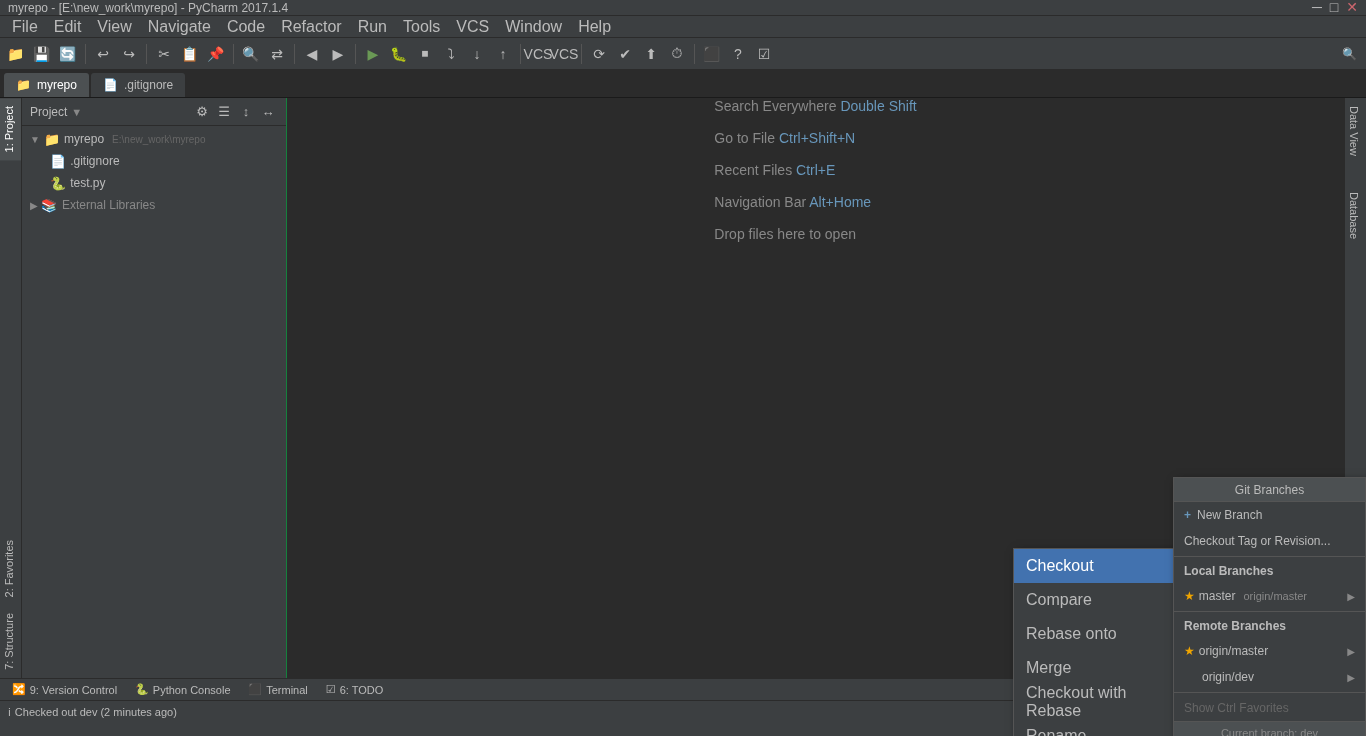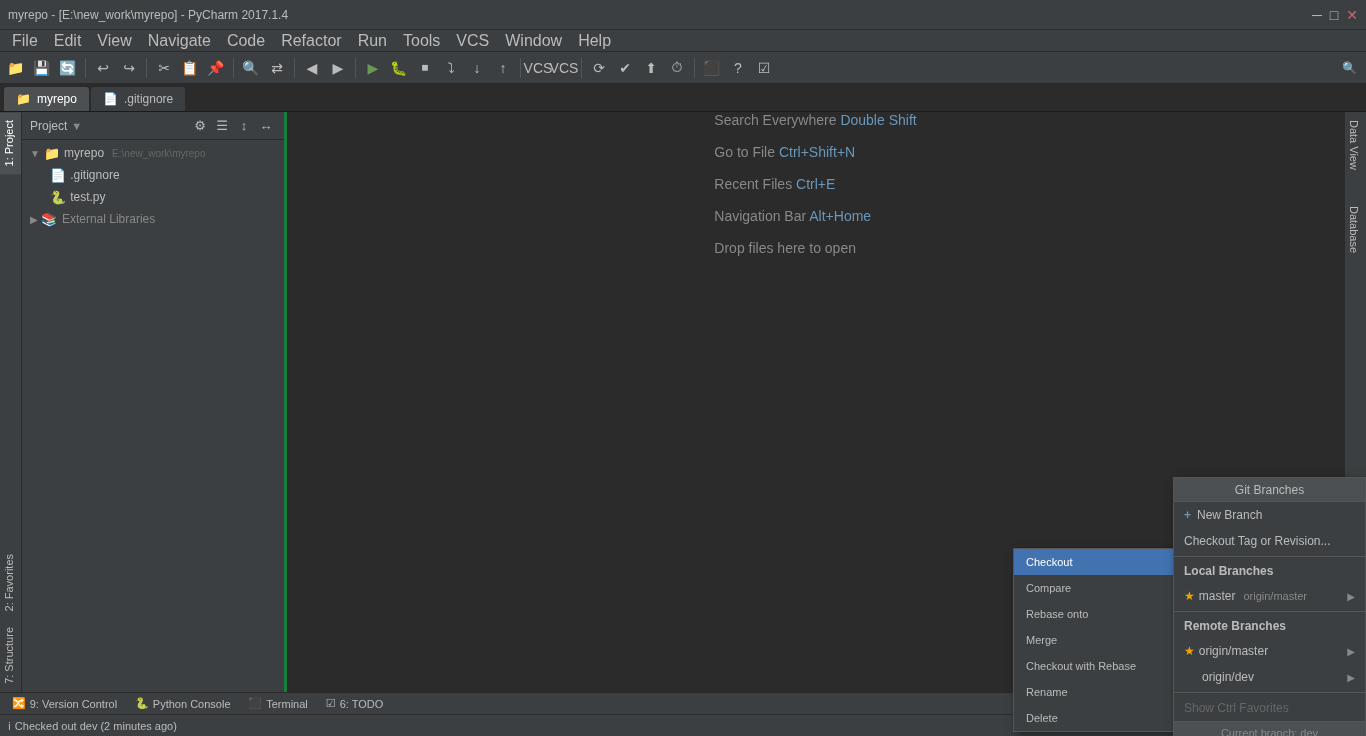--- a/index.html
+++ b/index.html
@@ -1,19 +1,19 @@
 <!DOCTYPE html>
 <html><head>
   <meta charset="utf-8">
   <style>
     * { margin: 0; padding: 0; box-sizing: border-box; }
     body { font-family: 'Segoe UI', Arial, sans-serif; font-size: 12px; background: #3c3f41; color: #bbbbbb; width: 1366px; height: 736px; overflow: hidden; position: relative; }
 
     
-    #title-bar { background: #3c3f41; height: 30px; display: flex; align-items: center; justify-content: space-between; padding: 0 8px; border-bottom: 1px solid #2b2b2b; }
+    #title-bar { background: #3c3f41; height: 16px; display: flex; align-items: flex-end; justify-content: space-between; padding: 0 8px; border-bottom: 1px solid #2b2b2b; }
     #title-bar .window-controls { display: flex; gap: 8px; }
     #title-bar .window-controls span { font-size: 14px; cursor: pointer; color: #bbbbbb; }
 
     
     #menu-bar { background: #3c3f41; height: 22px; display: flex; align-items: center; padding: 0 4px; border-bottom: 1px solid #2b2b2b; }
     #menu-bar .menu-item { padding: 2px 8px; color: #bbbbbb; cursor: pointer; font-size: 16px; }
 
     
     #toolbar { background: #3c3f41; height: 32px; display: flex; align-items: center; padding: 0 4px; border-bottom: 1px solid #2b2b2b; gap: 2px; }
     #toolbar .tb-btn { width: 24px; height: 24px; display: flex; align-items: center; justify-content: center; cursor: pointer; color: #bbbbbb; font-size: 14px; border-radius: 3px; }
@@ -27,21 +27,21 @@
 
     
     #main-layout { display: flex; height: calc(736px - 30px - 22px - 32px - 28px - 24px - 22px); }
 
     
     #left-tabs { width: 22px; background: #3c3f41; border-right: 1px solid #2b2b2b; display: flex; flex-direction: column; }
     .left-tab { writing-mode: vertical-rl; transform: rotate(180deg); padding: 8px 3px; font-size: 11px; color: #bbbbbb; cursor: pointer; white-space: nowrap; }
     .left-tab.active { color: #ffffff; background: #4c5052; }
 
     
-    #project-panel { width: 265px; background: #3c3f41; border-right: 3px solid #15803d; display: flex; flex-direction: column; }
+    #project-panel { width: 265px; background: #3c3f41; border-right: 1px solid #15803d; display: flex; flex-direction: column; }
     #project-panel-header { height: 28px; background: #3c3f41; display: flex; align-items: center; padding: 0 8px; gap: 4px; border-bottom: 1px solid #2b2b2b; }
     .panel-icon-btn { width: 20px; height: 20px; display: flex; align-items: center; justify-content: center; cursor: pointer; color: #bbbbbb; font-size: 13px; }
 
     #project-tree { flex: 1; overflow-y: auto; padding: 2px 0; }
     .tree-item { height: 22px; display: flex; align-items: center; padding-left: 8px; cursor: pointer; color: #bbbbbb; font-size: 12px; gap: 4px; }
     .tree-item .arrow { font-size: 10px; color: #888; }
     .tree-item .icon { font-size: 13px; }
     .tree-item.folder-root { color: #bbbbbb; }
 
     
@@ -57,21 +57,21 @@
     
     #status-bar { height: 22px; background: #3c3f41; border-top: 1px solid #2b2b2b; display: flex; align-items: center; padding: 0 8px; font-size: 11px; color: #bbbbbb; gap: 12px; }
     #status-bar .status-left { display: flex; align-items: center; gap: 4px; }
 
     
     #bottom-bar { height: 22px; background: #3c3f41; border-top: 1px solid #2b2b2b; display: flex; align-items: center; padding: 0 4px; gap: 2px; }
     .bottom-tab { padding: 2px 8px; font-size: 11px; color: #bbbbbb; cursor: pointer; display: flex; align-items: center; gap: 4px; }
 
     
     #context-menu-left { position: absolute; left: 1013px; top: 548px; width: 185px; background: #3c3f41; border: 1px solid #555; z-index: 100; box-shadow: 3px 3px 8px rgba(0,0,0,0.5); }
-    #context-menu-left .cm-item { height: 26px; display: flex; align-items: center; padding: 0 12px; cursor: pointer; font-size: 11px; color: #bbbbbb; }
+    #context-menu-left .cm-item { height: 34px; display: flex; align-items: center; padding: 0 12px; cursor: pointer; font-size: 16px; color: #bbbbbb; }
     #context-menu-left .cm-item.active-item { background: #4272af; color: #ffffff; }
 
     #git-branches-panel { position: absolute; left: 1173px; top: 477px; width: 193px; background: #3c3f41; border: 1px solid #555; z-index: 101; box-shadow: 3px 3px 8px rgba(0,0,0,0.5); }
     #git-branches-panel .gb-header { background: #4c5052; height: 24px; display: flex; align-items: center; justify-content: center; font-size: 12px; color: #bbbbbb; border-bottom: 1px solid #555; }
     #git-branches-panel .gb-item { height: 26px; display: flex; align-items: center; padding: 0 10px; cursor: pointer; font-size: 12px; color: #bbbbbb; gap: 4px; }
     #git-branches-panel .gb-item .plus { color: #6897bb; font-weight: bold; margin-right: 2px; }
     #git-branches-panel .gb-section { height: 24px; display: flex; align-items: center; padding: 0 10px; font-size: 12px; font-weight: bold; color: #bbbbbb; background: #3c3f41; }
     #git-branches-panel .gb-branch { height: 26px; display: flex; align-items: center; padding: 0 10px; cursor: pointer; font-size: 12px; color: #bbbbbb; gap: 4px; justify-content: space-between; }
     #git-branches-panel .gb-branch .branch-left { display: flex; align-items: center; gap: 4px; }
     #git-branches-panel .gb-branch .branch-arrow { color: #888; font-size: 10px; }

